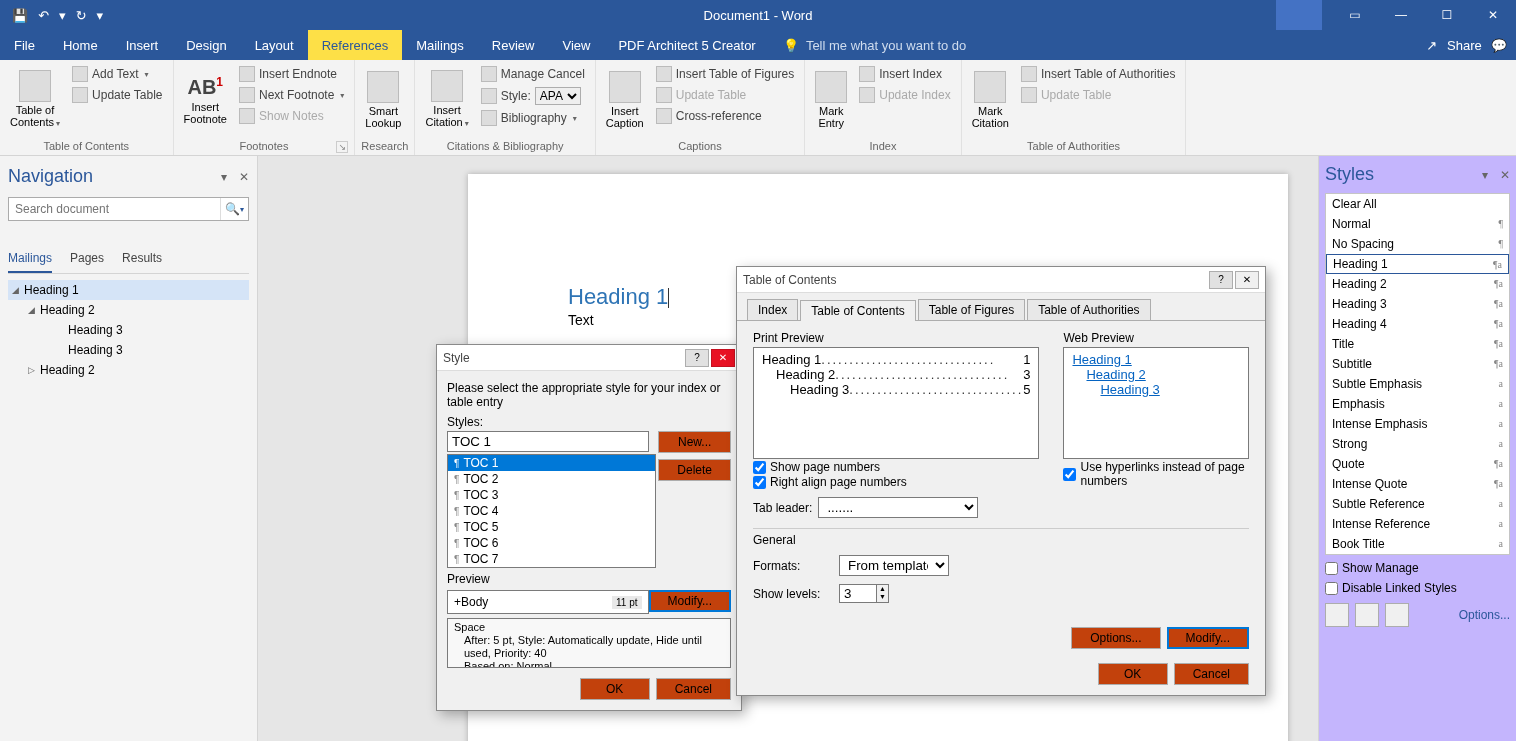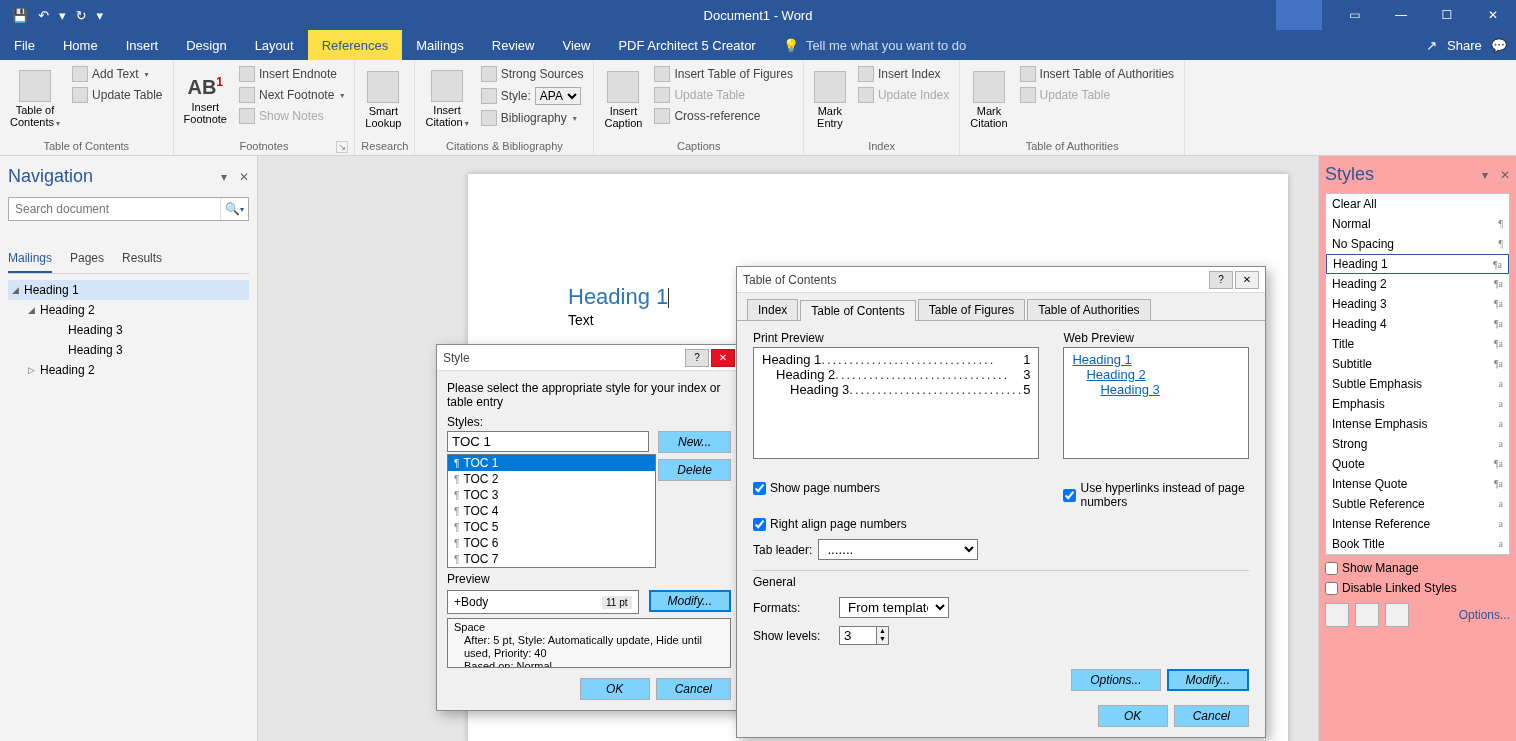--- a/index.html
+++ b/index.html
@@ -52,42 +52,42 @@
 .tree .row { display: flex; align-items: center; padding: 3px 4px; cursor: pointer; }
 .tree .row.sel { background: #d5e4f7; }
 .tree .arrow { width: 12px; font-size: 9px; color: #666; }
 
 .doccanvas { flex: 1; position: relative; overflow: hidden; }
 .page { position: absolute; top: 18px; left: 210px; width: 820px; height: 1060px; background: white; box-shadow: 0 0 6px rgba(0,0,0,0.25); padding: 110px 100px; }
 .page h1 { font-size: 22px; font-weight: normal; font-family: "Calibri Light", sans-serif; color: #2e74b5; }
 .page p { font-size: 14px; margin-top: 2px; }
 .cursor { border-left: 1px solid #333; display: inline-block; height: 20px; vertical-align: middle; }
 
-.stylespane { width: 198px; background: #fca5a5; border-left: 1px solid #d4d4d4; padding: 8px 6px; display: flex; flex-direction: column; }
+.stylespane { width: 198px; background: #c4b5fd; border-left: 1px solid #d4d4d4; padding: 8px 6px; display: flex; flex-direction: column; }
 .stylespane .hdr { display: flex; justify-content: space-between; align-items: center; margin-bottom: 8px; }
 .stylespane .hdr .t { font-size: 18px; color: #2b579a; }
 .stylelist { border: 1px solid #c5c5c5; background: white; flex: 0 0 auto; }
 .styleitem { display: flex; justify-content: space-between; align-items: center; padding: 2px 6px; font-size: 12px; cursor: pointer; border-bottom: 1px solid transparent; height: 20px; }
 .styleitem.selbox { border: 1px solid #2b579a; }
 .styleitem .ico { font-size: 10px; color: #888; font-family: serif; }
 .stylespane label { display: flex; align-items: center; gap: 4px; font-size: 12px; margin-top: 6px; }
 .stylespane .btns { display: flex; gap: 6px; margin-top: 8px; align-items: center; }
 .stylespane .btns .b { width: 24px; height: 24px; border: 1px solid #adadad; background: #f0f0f0; }
 .stylespane .opts { color: #2b579a; font-size: 12px; margin-left: auto; }
 
 
 .dialog { position: absolute; background: #f0f0f0; border: 1px solid #8a8a8a; box-shadow: 4px 4px 12px rgba(0,0,0,0.3); font-size: 12px; }
 .dlg-title { background: #fff; border-bottom: 1px solid #ddd; height: 26px; display: flex; align-items: center; padding: 0 6px; justify-content: space-between; }
 .dlg-title .t { color: #444; font-size: 12px; }
 .dlg-title .bts { display: flex; gap: 2px; }
 .dlg-title .bts div { width: 24px; height: 18px; border: 1px solid #adadad; display: flex; align-items: center; justify-content: center; font-size: 10px; background: #f0f0f0; }
 .dlg-title .bts .close { background: #e81123; color: white; border-color: #c50f1f; }
 .dlg-title .bts .helpb { background: #e1e1e1; }
 .dlg-body { padding: 10px; }
-.btn { border: 1px solid #adadad; background: #7dd3fc; padding: 3px 18px; font-size: 12px; cursor: pointer; min-width: 70px; text-align: center; font-style: italic; }
+.btn { border: 1px solid #adadad; background: #c2410c; padding: 3px 18px; font-size: 12px; cursor: pointer; min-width: 70px; text-align: center; }
 .btn.def { border: 2px solid #0078d7; padding: 2px 17px; }
 
 
 #style-dlg { top: 344px; left: 436px; width: 306px; }
 #style-dlg .instr { margin-bottom: 6px; line-height: 14px; }
 #style-dlg .lbl { margin: 4px 0 2px; }
 #style-dlg .txtinput { width: 202px; border: 1px solid #7a7a7a; padding: 2px 4px; background: white; }
 #style-dlg .sidebtns { display: flex; flex-direction: column; gap: 6px; }
 #style-dlg .listbox { border: 1px solid #7a7a7a; background: white; height: 114px; overflow-y: scroll; margin-top: 2px; }
 #style-dlg .listbox .li { padding: 1px 6px; display: flex; gap: 4px; align-items: center; }
@@ -109,21 +109,21 @@
 #toc-dlg .pvcol { flex: 1; }
 #toc-dlg .pvlbl { margin-bottom: 2px; }
 #toc-dlg .pvbox { border: 1px solid #7a7a7a; background: white; height: 112px; padding: 4px 8px; overflow-y: scroll; font-size: 13px; }
 #toc-dlg .pvbox .ln { display: flex; justify-content: space-between; white-space: nowrap; }
 #toc-dlg .pvbox .ln .dots { flex: 1; overflow: hidden; letter-spacing: 2px; color: #333; }
 #toc-dlg .pvbox .ln.i1 { padding-left: 14px; }
 #toc-dlg .pvbox .ln.i2 { padding-left: 28px; }
 #toc-dlg .pvbox.web a { color: #0563c1; text-decoration: underline; display: block; }
 #toc-dlg .pvbox.web .i1 { padding-left: 14px; }
 #toc-dlg .pvbox.web .i2 { padding-left: 28px; }
-#toc-dlg label.chk { display: flex; gap: 4px; align-items: center; margin-top: 22px; }
+#toc-dlg label.chk { display: flex; gap: 4px; align-items: center; margin-top: 1px; }
 #toc-dlg .formrow { display: flex; align-items: center; gap: 6px; margin-top: 8px; }
 #toc-dlg select, #toc-dlg input[type=text] { border: 1px solid #7a7a7a; padding: 1px 4px; background: white; }
 #toc-dlg .sect { border-top: 1px solid #ccc; margin-top: 10px; padding-top: 4px; }
 #toc-dlg .btnrow { display: flex; justify-content: flex-end; gap: 6px; margin-top: 14px; }
 #toc-dlg .btnrow.inner { margin-top: 24px; }
 .spinner { display: inline-flex; border: 1px solid #7a7a7a; }
 .spinner input { border: none; width: 36px; padding: 1px 4px; }
 .spinner .arrs { display: flex; flex-direction: column; border-left: 1px solid #7a7a7a; }
 .spinner .arrs div { font-size: 7px; line-height: 8px; padding: 0 2px; cursor: pointer; }
 </style>
@@ -231,21 +231,21 @@
   <div class="group">
     <div class="items">
       <div class="bigbtn">
         <div class="ico"></div>
         <div class="txt dd" style="white-space:pre-line">Insert
 Citation</div>
       </div>
       <div class="colbtns">
         <div class="smbtn">
             <span class="ico"></span>
-            <span>Strong Sources</span>
+            <span>Manage Cancel</span>
           </div>
         <div class="smbtn">
             <span class="ico"></span>
             <span>Style:</span> 
             <select style="border:1px solid #adadad;font-size:12px"><option>APA</option></select>
           </div>
         <div class="smbtn dd">
             <span class="ico"></span>
             <span>Bibliography</span>
           </div>
@@ -516,21 +516,21 @@
             </div>
             <div class="li"></div>
           </div>
       </div>
       <div class="sidebtns">
         <div class="btn" style="min-width:60px">New...</div>
         <div class="btn" style="min-width:60px">Delete</div>
       </div>
     </div>
     <div class="lbl">Preview</div>
-    <div style="display:flex;gap:10px;align-items:center">
+    <div style="display:flex;align-items:center">
       <div class="prevbox" style="flex:1">
         <span>+Body</span>
         <span class="pt">11 pt</span>
       </div>
       <div class="btn def" style="min-width:60px">Modify...</div>
     </div>
     <div class="descbox">
       <div style="font-weight:normal">Space</div>
       <div style="white-space:pre-line;padding-left:10px">After:  5 pt, Style: Automatically update, Hide until used, Priority: 40
     Based on: Normal</div>

